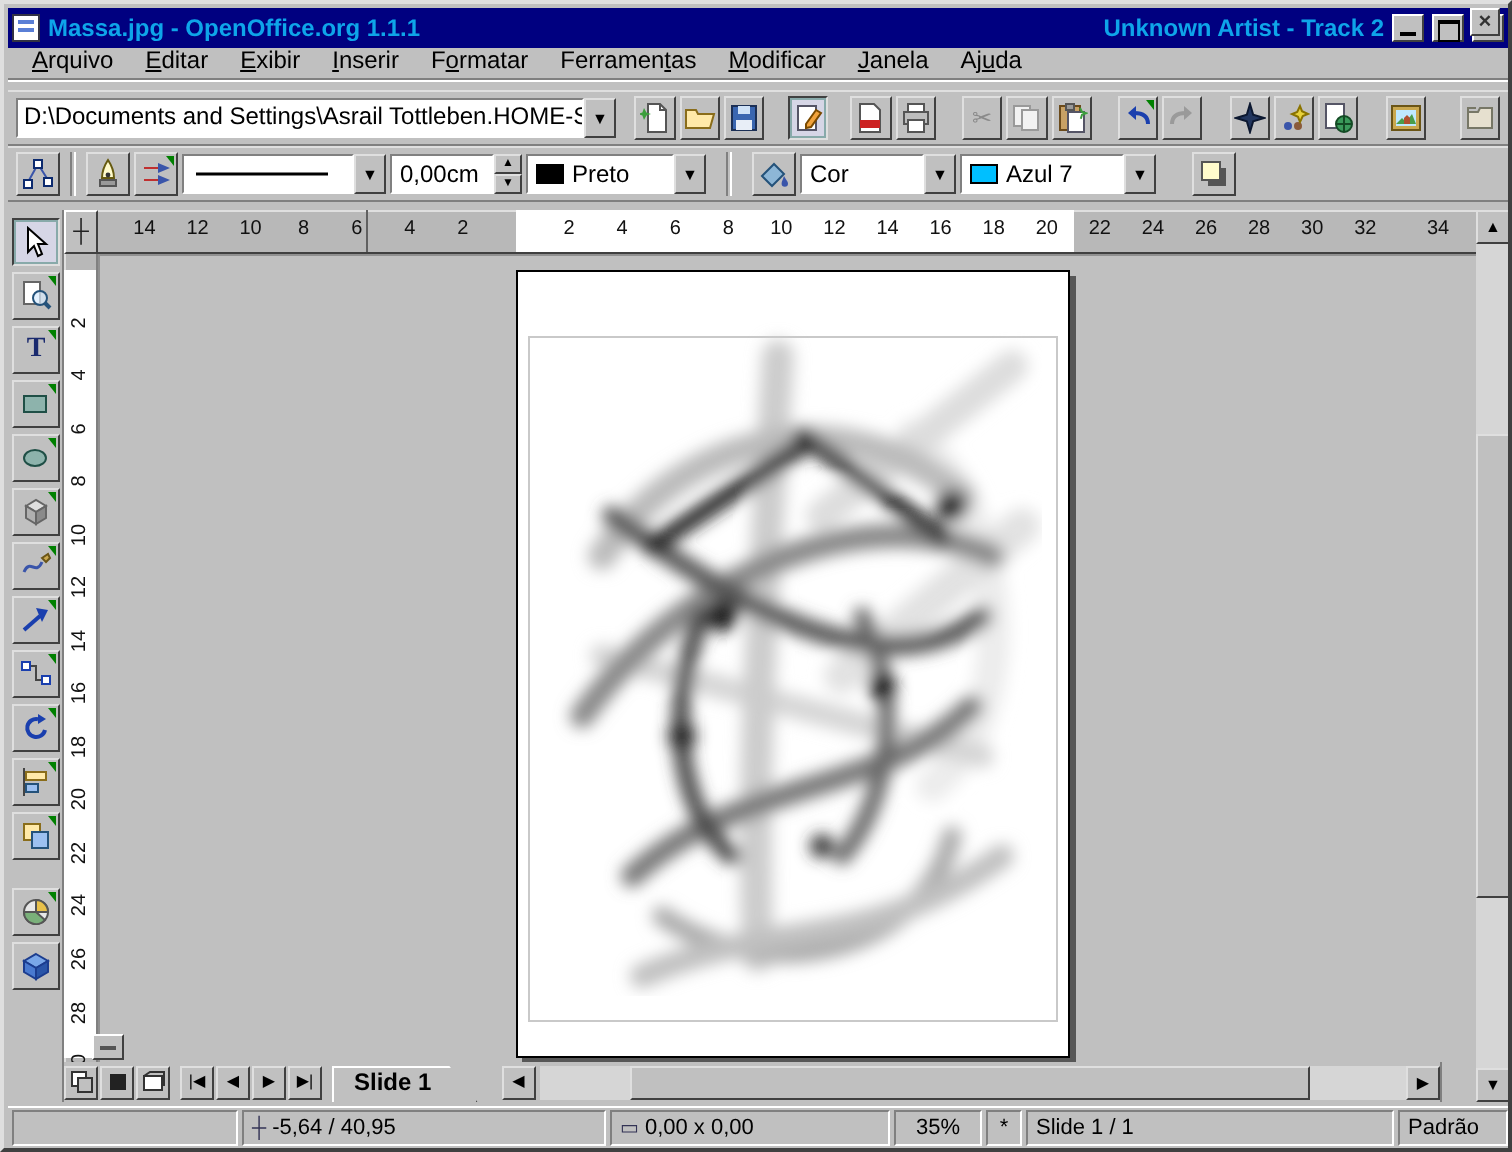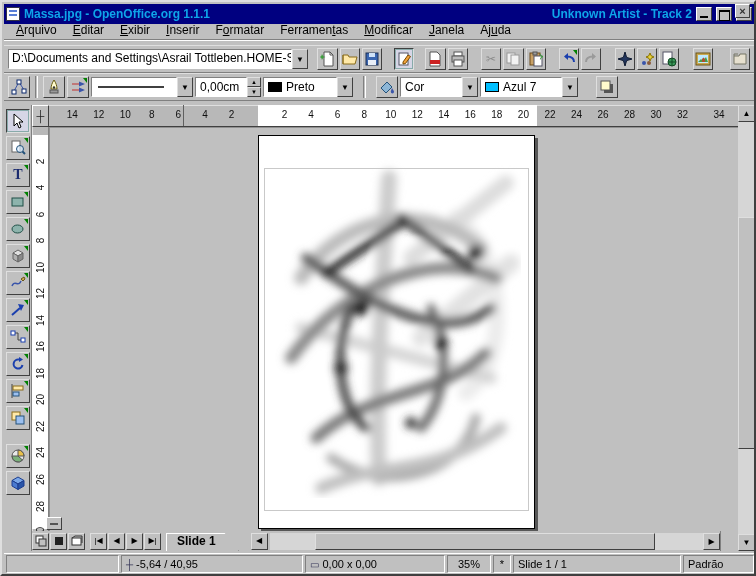--- a/index.html
+++ b/index.html
@@ -635,21 +635,21 @@
     <div class="status-cell" style="width:140px;">
         <span class="sc-icon">▭</span>
         <span>0,00 x 0,00</span>
       </div>
     <div class="status-cell" style="width:44px;justify-content:center;">
         <span>35%</span>
       </div>
     <div class="status-cell" style="width:18px;justify-content:center;">
         <span>*</span>
       </div>
-    <div class="status-cell" style="width:168px;">
+    <div class="status-cell" style="width:184px;">
         <span>Slide 1 / 1</span>
       </div>
     <div class="status-cell" style="flex:1;">
         <span>Padrão</span>
       </div>
   </div>
 
 </div>
 
 </body></html>

